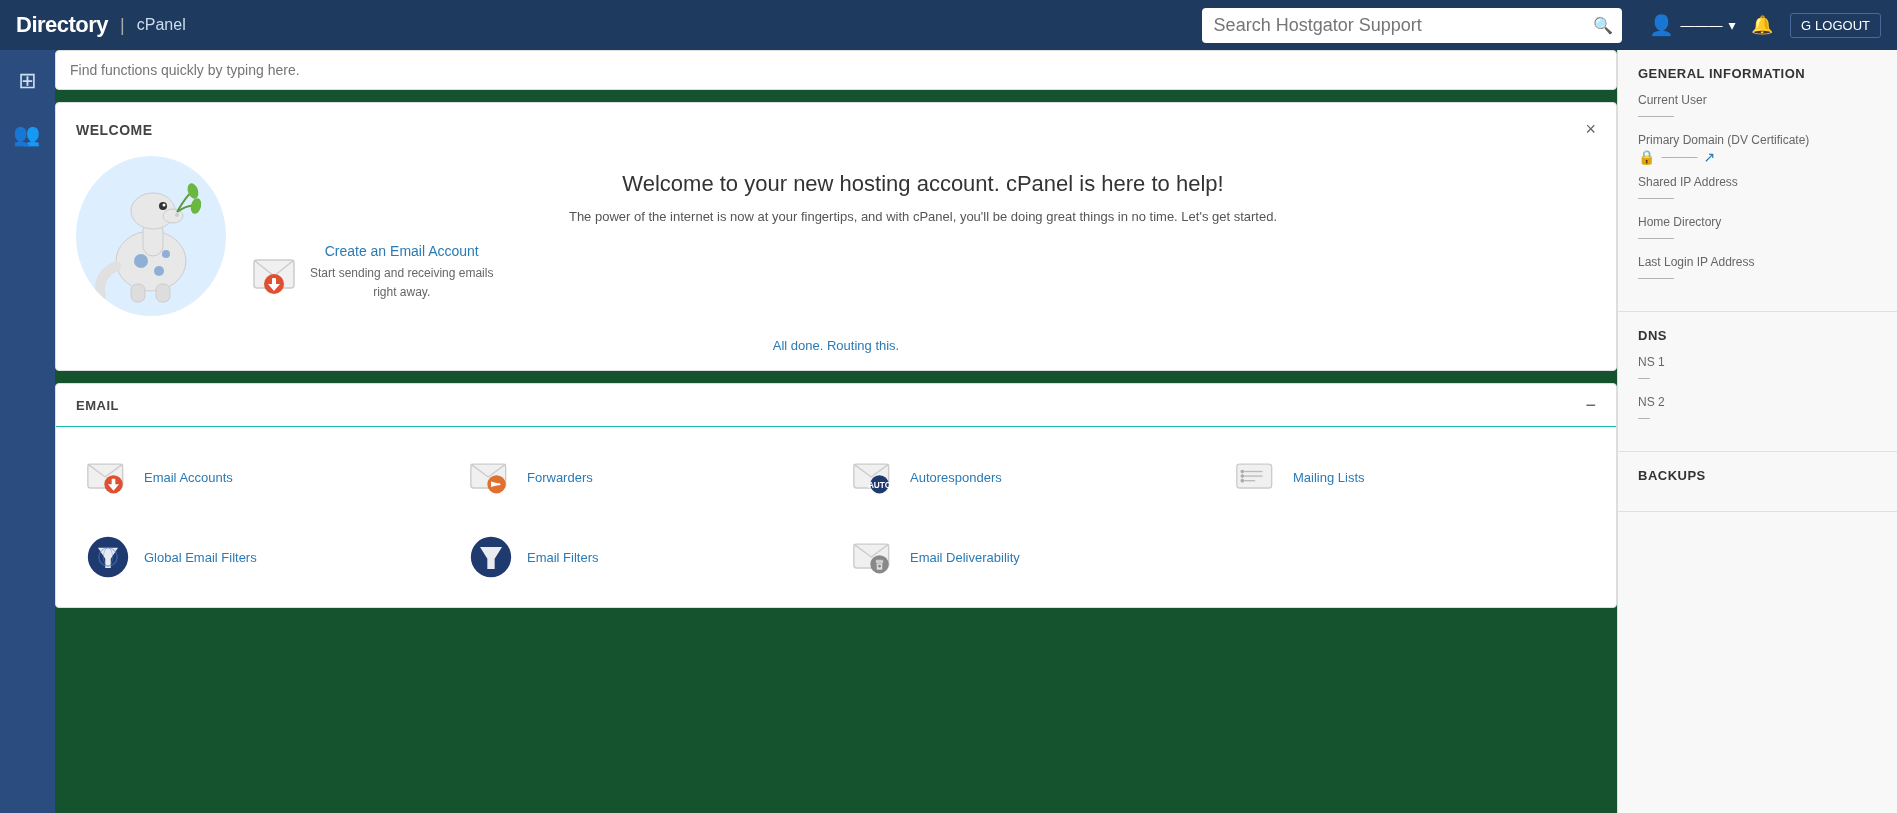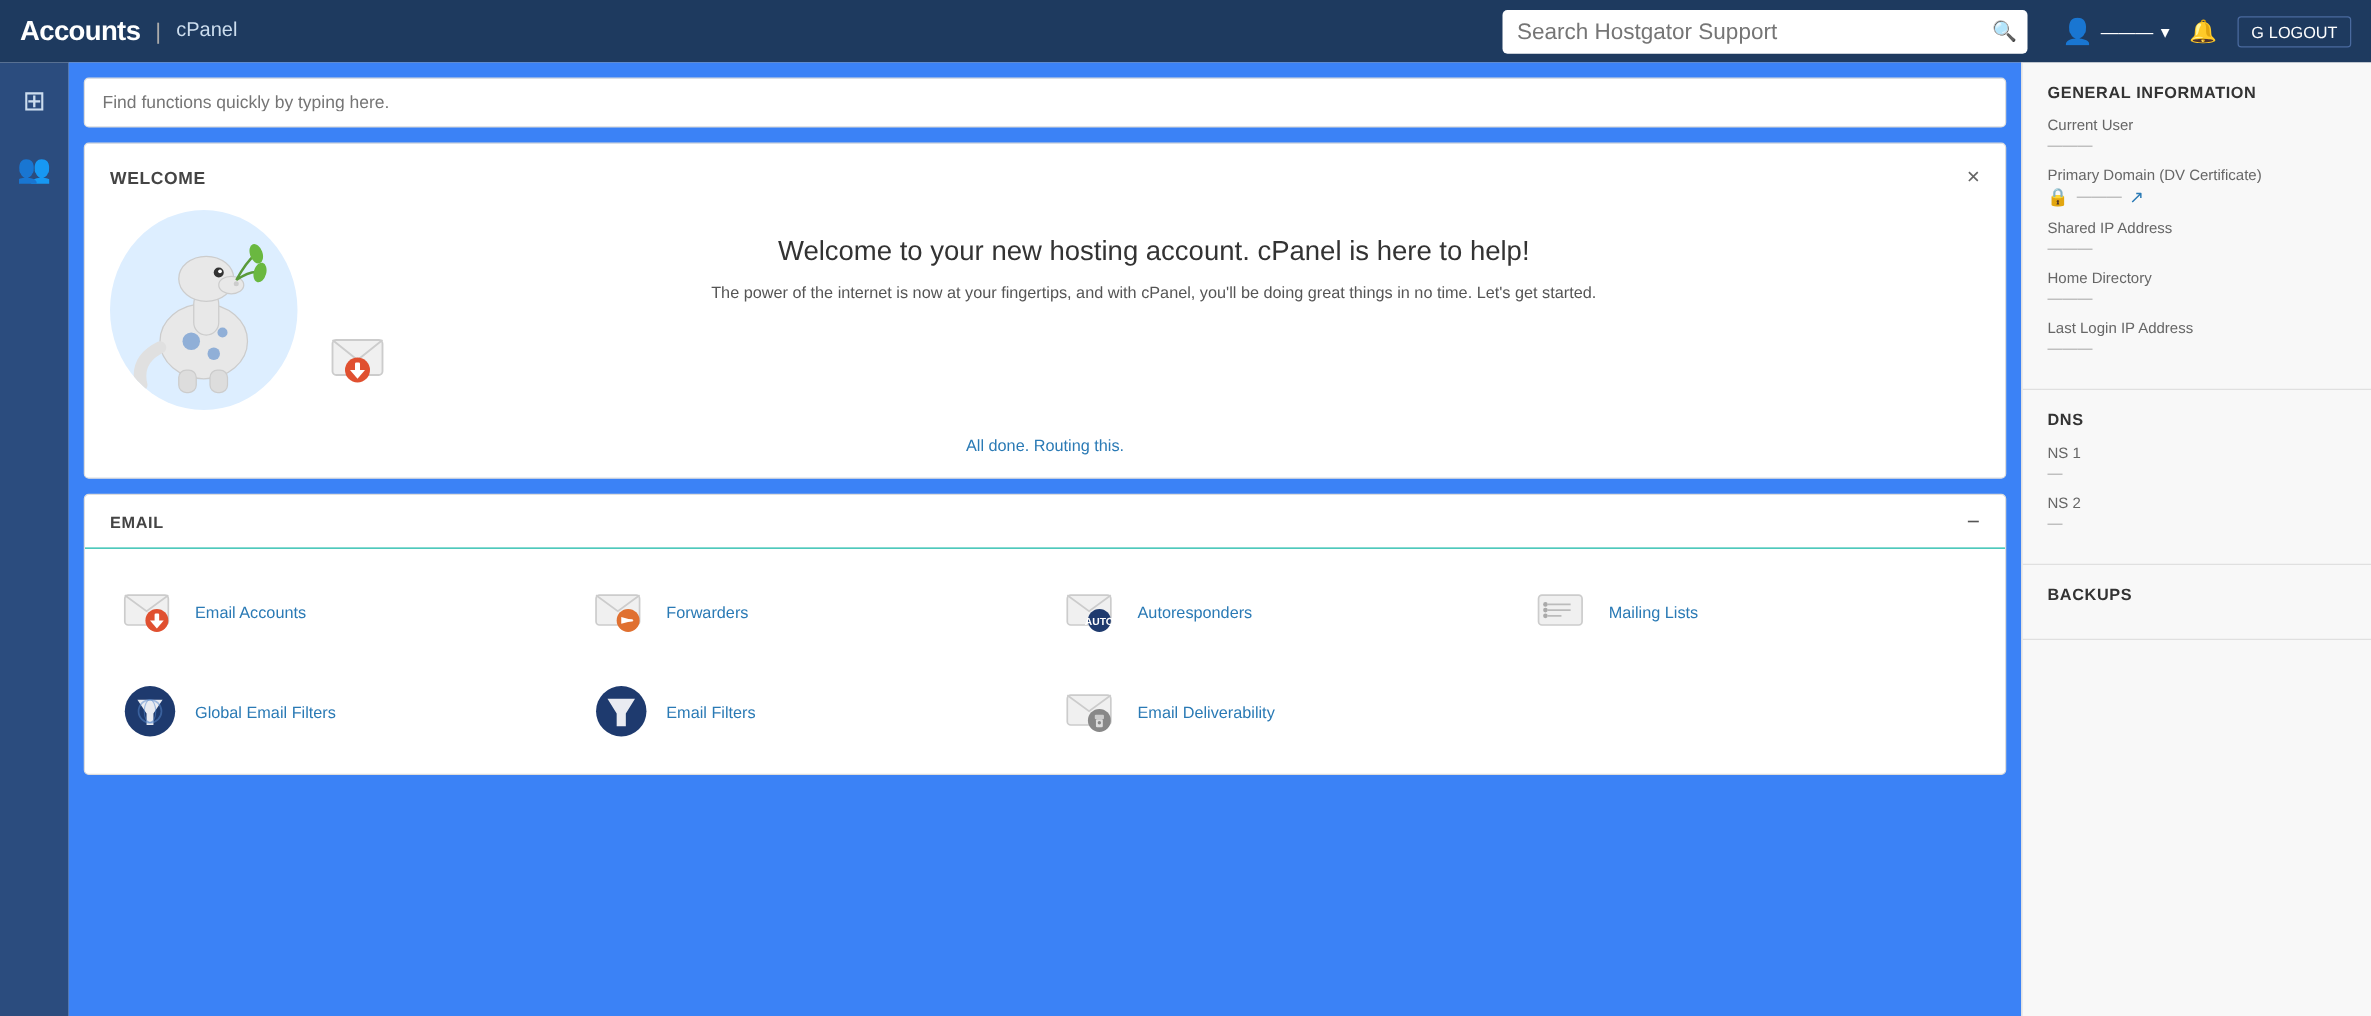--- a/index.html
+++ b/index.html
@@ -116,22 +116,21 @@
       font-size: 22px;
       cursor: pointer;
       padding: 6px;
       border-radius: 4px;
     }
 
     
     .main {
       flex: 1;
       overflow-y: auto;
-      padding: 12px;
-      background: #3b82f6;
+      background: #14532d;
     }
 
     
     .function-search {
       background: #fff;
       border: 1px solid #ddd;
       border-radius: 4px;
       padding: 10px 14px;
       margin-bottom: 12px;
     }
@@ -335,21 +334,21 @@
     .panel-value-text {
       font-size: 12px;
       color: #aaa;
     }
   </style>
 </head>
 <body>
 
 <nav class="topnav">
   <div class="topnav-brand">
-    <span class="brand-logo">Accounts</span>
+    <span class="brand-logo">Directory</span>
     <span class="brand-divider">|</span>
     <span class="brand-cpanel">cPanel</span>
   </div>
   <div class="topnav-search">
     <input type="text" placeholder="Search Hostgator Support" style="">
     <button class="search-btn">🔍</button>
   </div>
   <div class="topnav-actions">
     <div class="topnav-user">
       <span class="user-icon">👤</span>
@@ -423,20 +422,24 @@
 
               <div style="position:relative;width:48px;height:48px;">
                 <svg viewBox="0 0 48 48" width="48" height="48" xmlns="http://www.w3.org/2000/svg">
                   <rect x="4" y="12" width="40" height="28" rx="3" fill="#f0f0f0" stroke="#ccc" stroke-width="1.5"></rect>
                   <polyline points="4,12 24,28 44,12" fill="none" stroke="#ccc" stroke-width="1.5"></polyline>
                   <circle cx="24" cy="36" r="10" fill="#e05030"></circle>
                   <rect x="22" y="30" width="4" height="8" rx="1" fill="#fff"></rect>
                   <polygon points="18,36 24,43 30,36" fill="#fff"></polygon>
                 </svg>
               </div>
+              <div>
+                <a class="action-link" href="#">Create an Email Account</a>
+                <span class="action-desc">Start sending and receiving emails<br>right away.</span>
+              </div>
             </div>
           </div>
         </div>
       </div>
       <div class="welcome-footer">
         <a class="dismiss-link" href="#">All done. Routing this.</a>
       </div>
     </div>
 
     <div class="section-card">

